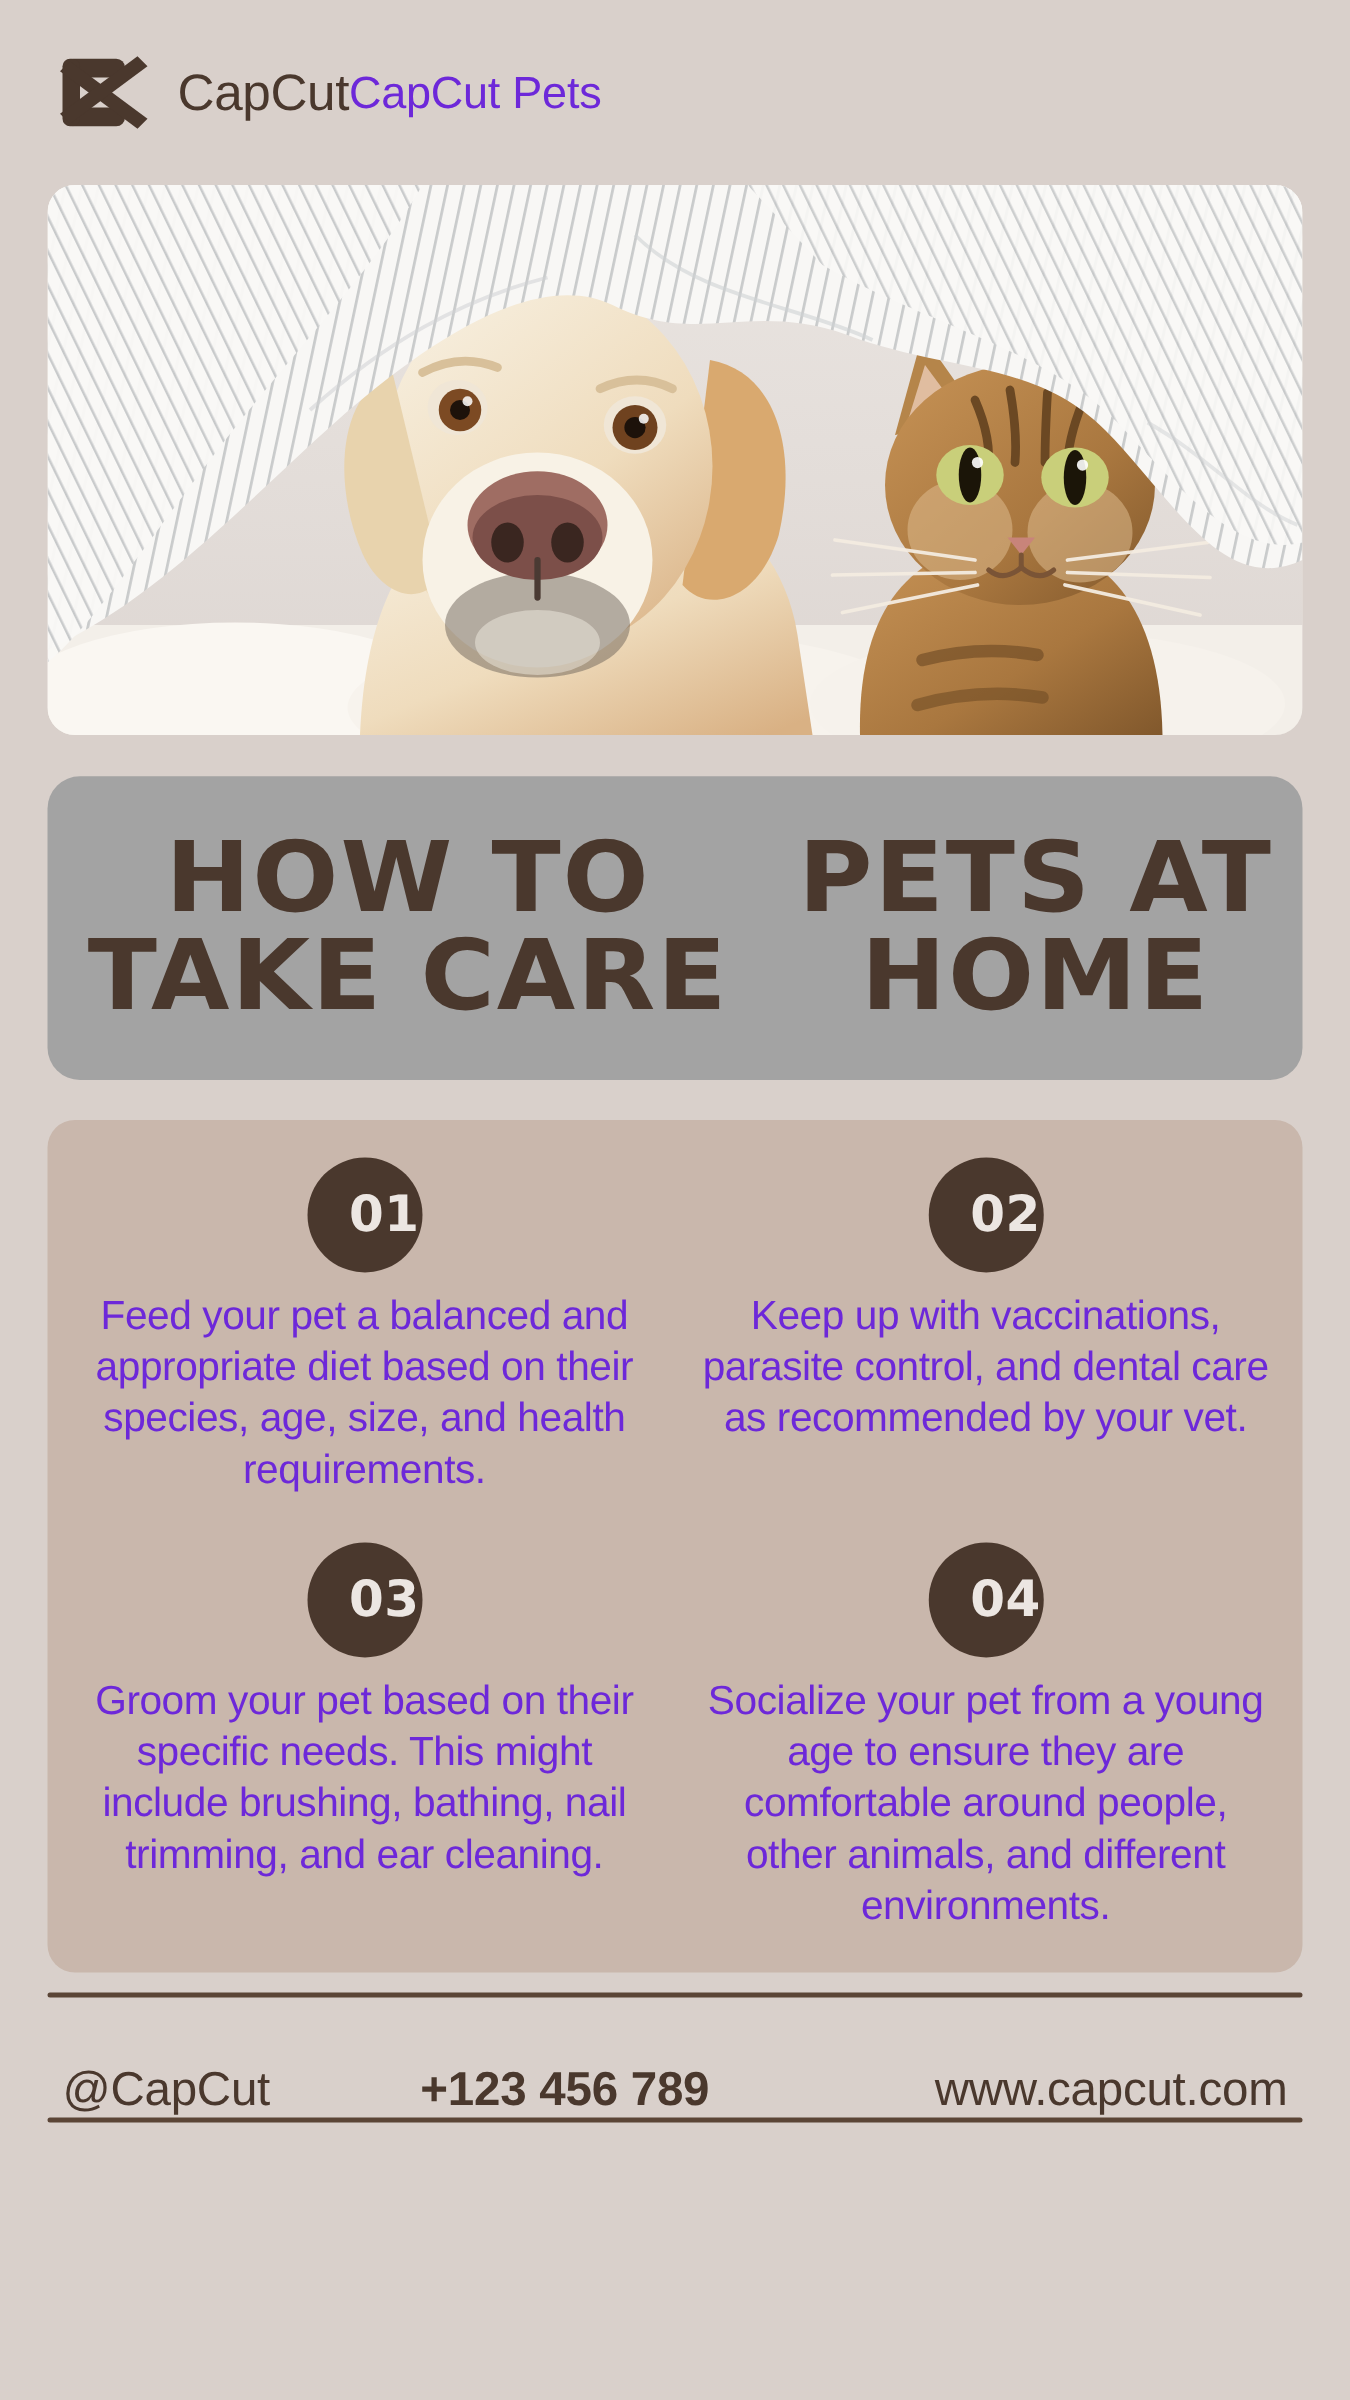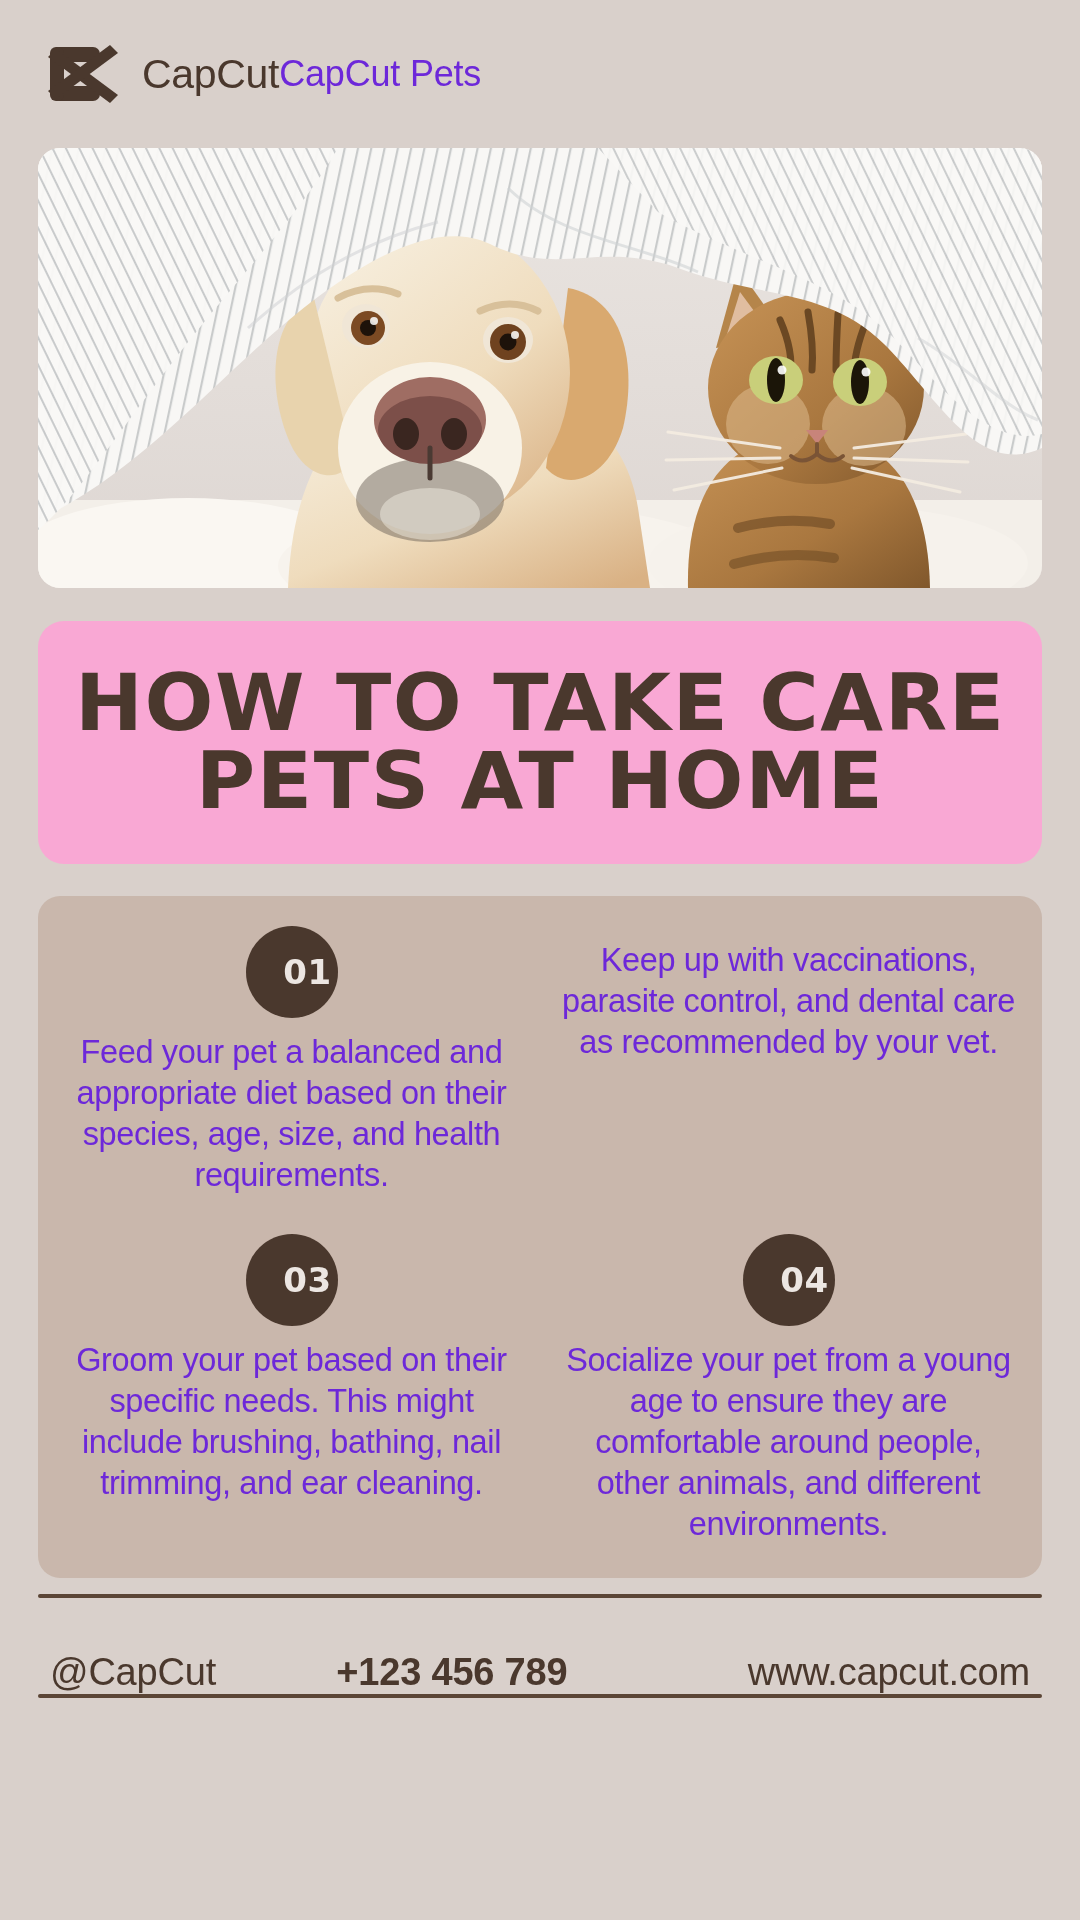--- a/index.html
+++ b/index.html
@@ -43,23 +43,23 @@
     overflow:hidden;
     flex:0 0 auto;
     background:#e7e2de;
   }
   .hero svg{ display:block; width:100%; height:100%; }
 
   
   .title-band{
     margin-top:33px;
     height:243px;
-    background:#f9a8d4;
+    background:#a3a3a3;
     border-radius:26px;
-    display:flex; flex-direction:column;
+    display:flex; flex-direction:row;
     align-items:center; justify-content:center;
     flex:0 0 auto;
   }
   .title-band .tline{
     font-family:"DejaVu Sans", sans-serif;
     font-weight:bold;
     font-size:78px;
     line-height:0.99;
     color:#4a382d;
     letter-spacing:1.5px;
@@ -84,21 +84,21 @@
   .step{ display:flex; flex-direction:column; align-items:center; }
   .badge{
     width:92px; height:92px; border-radius:50%;
     background:#4a382d;
     display:flex; align-items:center; justify-content:center;
     flex:0 0 auto;
   }
   .badge span{
     font-family:"DejaVu Sans", sans-serif;
     font-weight:bold;
-    font-size:34px;
+    font-size:40px;
     color:#ece6e2;
     letter-spacing:0.5px;
     margin-left:32px;
   }
   .step-text{
     margin-top:14px;
     font-size:32.5px;
     line-height:1.26;
     color:#6d28d9;
     text-align:center;
@@ -291,20 +291,23 @@
     <div class="steps-grid">
 
       <div class="step">
         <div class="badge">
           <span>01</span>
         </div>
         <div class="step-text">Feed your pet a balanced and appropriate diet based on their species, age, size, and health requirements.</div>
       </div>
 
       <div class="step">
+        <div class="badge">
+          <span>02</span>
+        </div>
         <div class="step-text">Keep up with vaccinations, parasite control, and dental care as recommended by your vet.</div>
       </div>
 
       <div class="step">
         <div class="badge">
           <span>03</span>
         </div>
         <div class="step-text">Groom your pet based on their specific needs. This might include brushing, bathing, nail trimming, and ear cleaning.</div>
       </div>
 

